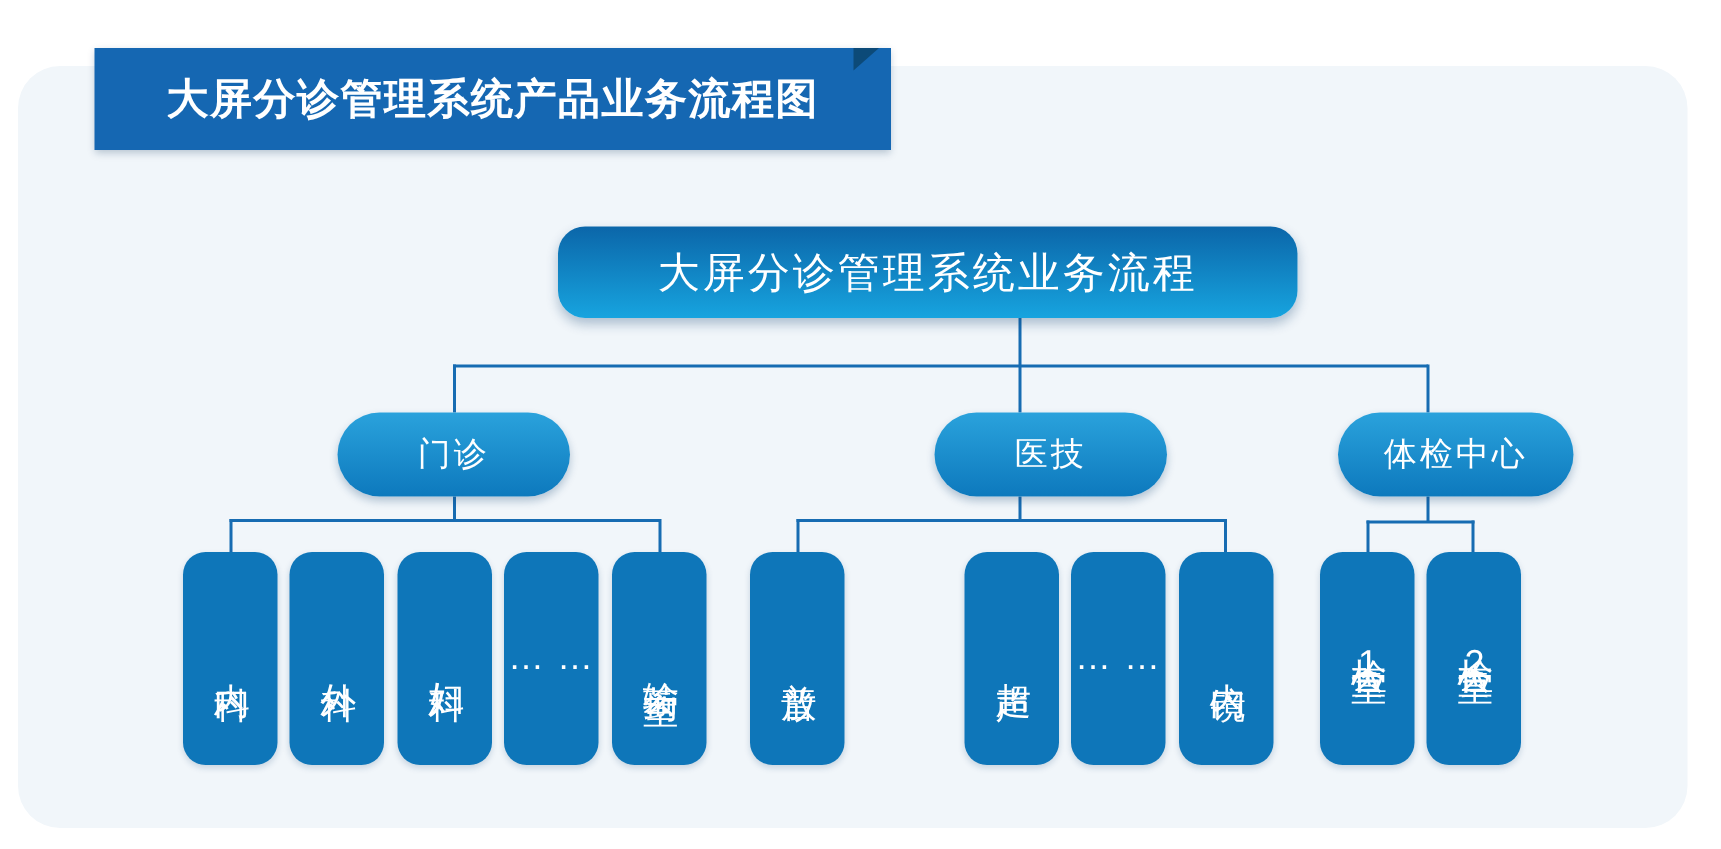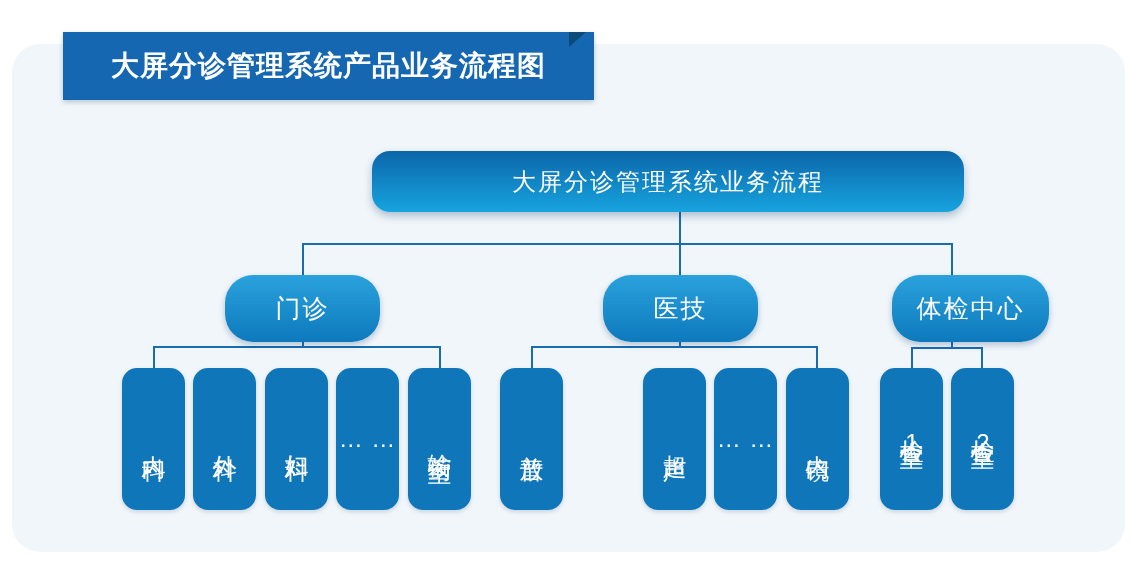--- a/index.html
+++ b/index.html
@@ -17,36 +17,36 @@
     background:#1567b2; color:#ffffff; font-size:28px; font-weight:bold;
     letter-spacing:1px; display:flex; align-items:center; justify-content:center;
     box-shadow:0 2px 5px rgba(10,50,90,.25);
     margin-left:25px;
   }
   .banner-fold {
     position:absolute; left:569px; top:32px; width:0; height:0;
     border-top:15px solid #0c4a78; border-right:17px solid transparent;
   }
   .main-box {
-    position:absolute; left:372px; top:151px; width:592px; height:61px;
+    position:absolute; left:372px; top:151px; width:493px; height:61px;
     border-radius:18px;
     background:linear-gradient(180deg,#0b66a9 0%,#17a4df 100%);
-    color:#ffffff; font-size:24px; letter-spacing:2px;
+    color:#ffffff; font-size:28px; letter-spacing:2px;
     display:flex; align-items:center; justify-content:center;
     box-shadow:0 4px 8px rgba(10,60,110,.30);
   }
   .pill {
-    position:absolute; top:275px; height:67px; border-radius:28px;
+    position:absolute; top:275px; height:56px; border-radius:28px;
     background:linear-gradient(180deg,#2aa2dc 0%,#0d79bd 100%);
-    color:#ffffff; font-size:25px; letter-spacing:2px;
+    color:#ffffff; font-size:22px; letter-spacing:2px;
     display:flex; align-items:center; justify-content:center;
     box-shadow:0 3px 6px rgba(10,60,110,.28);
   }
   .pill-outpatient { left:225px; width:155px; }
-  .pill-medtech    { left:603px; width:155px; }
+  .pill-medtech    { left:623px; width:155px; }
   .pill-examcenter { left:892px; width:157px; }
   .leaf {
     position:absolute; top:368px; width:63px; height:142px; border-radius:15px;
     background:#0e76b9; color:#ffffff; font-size:24px;
     display:flex; align-items:center; justify-content:center; text-align:center;
     box-shadow:0 2px 4px rgba(10,60,110,.18);
   }
   .leaf .v { writing-mode:vertical-rl; text-orientation:upright; letter-spacing:3px; }
   .leaf .h { letter-spacing:1px; }
   .vline { position:absolute; width:2px; background:#176cb2; }

